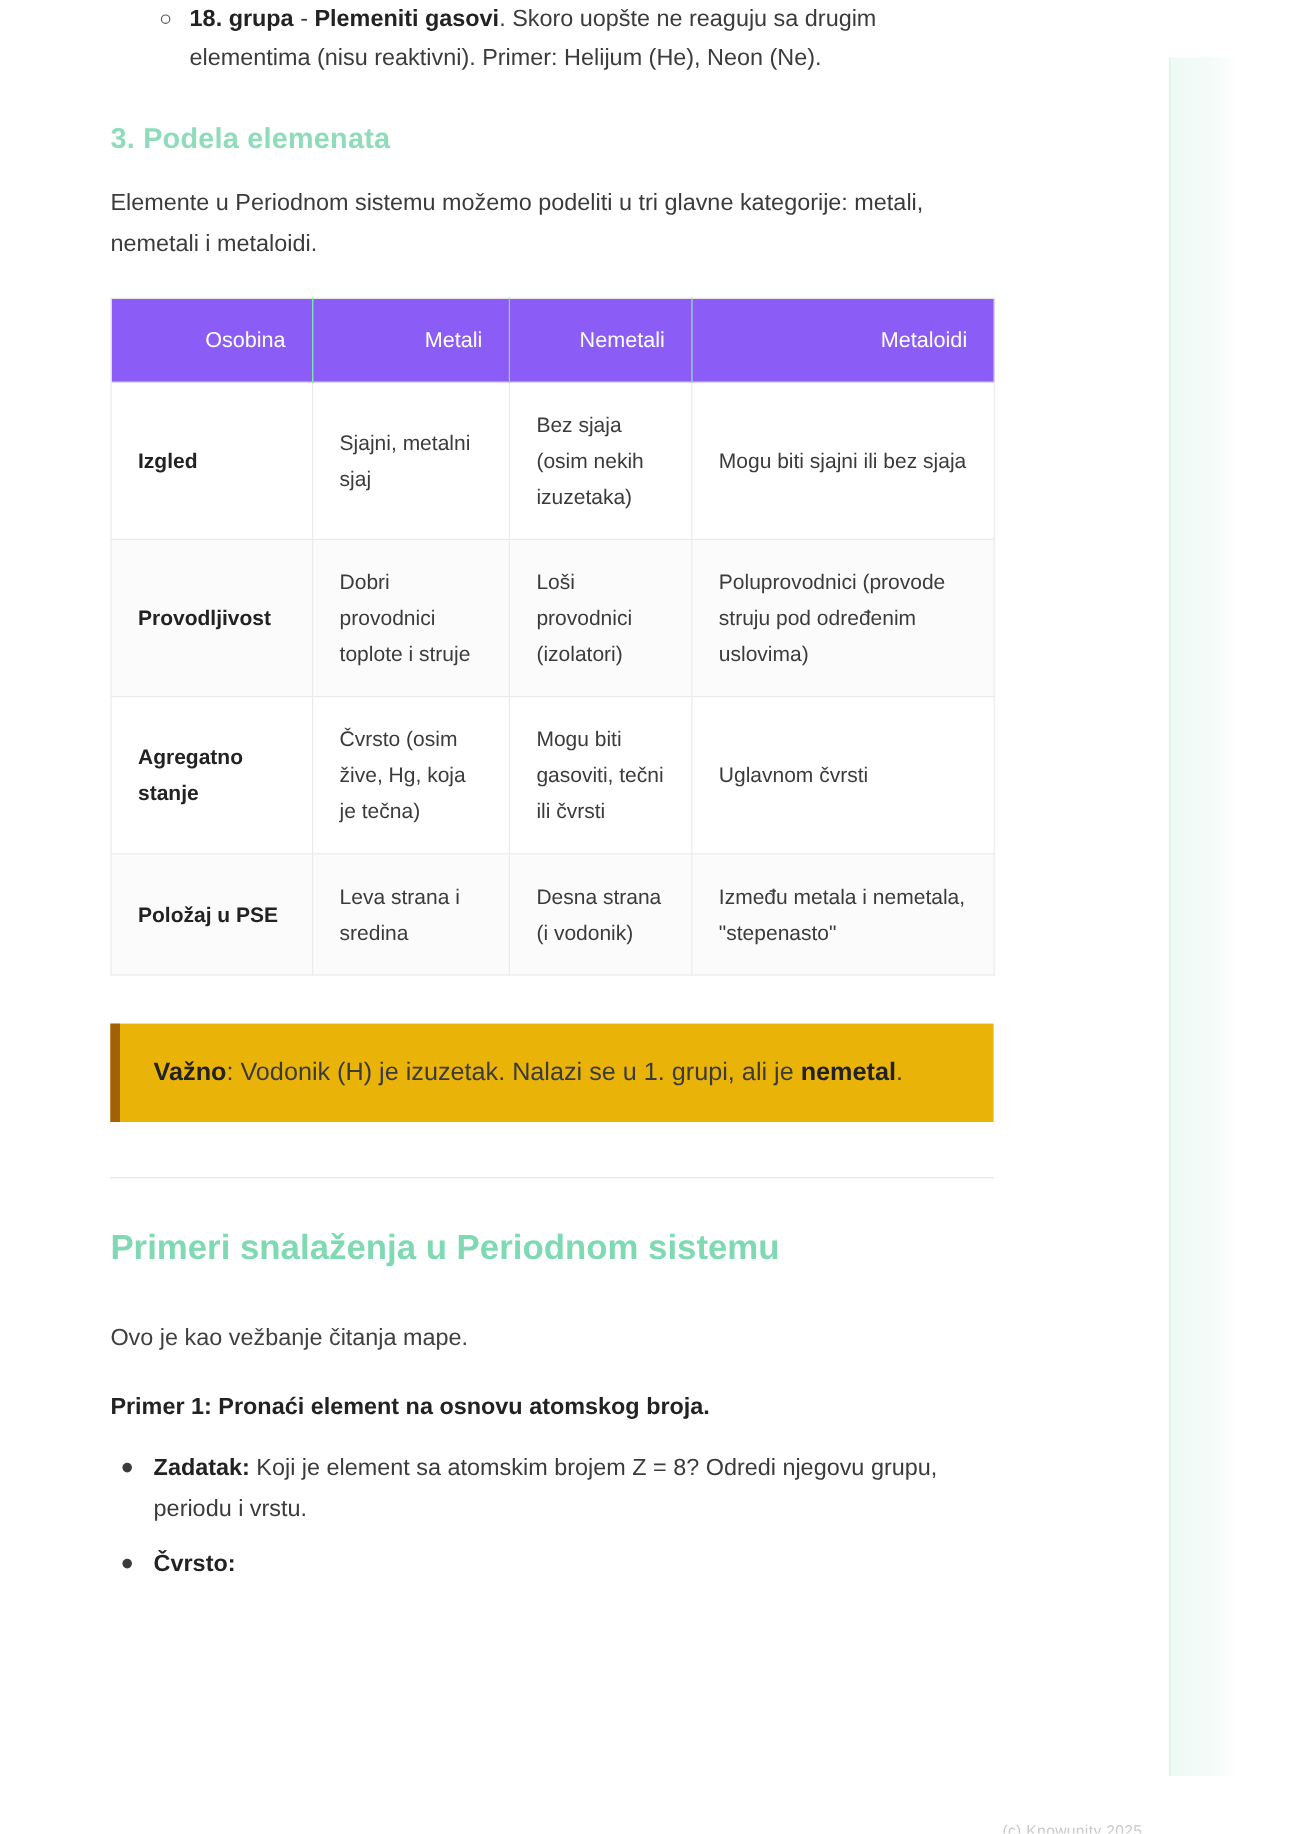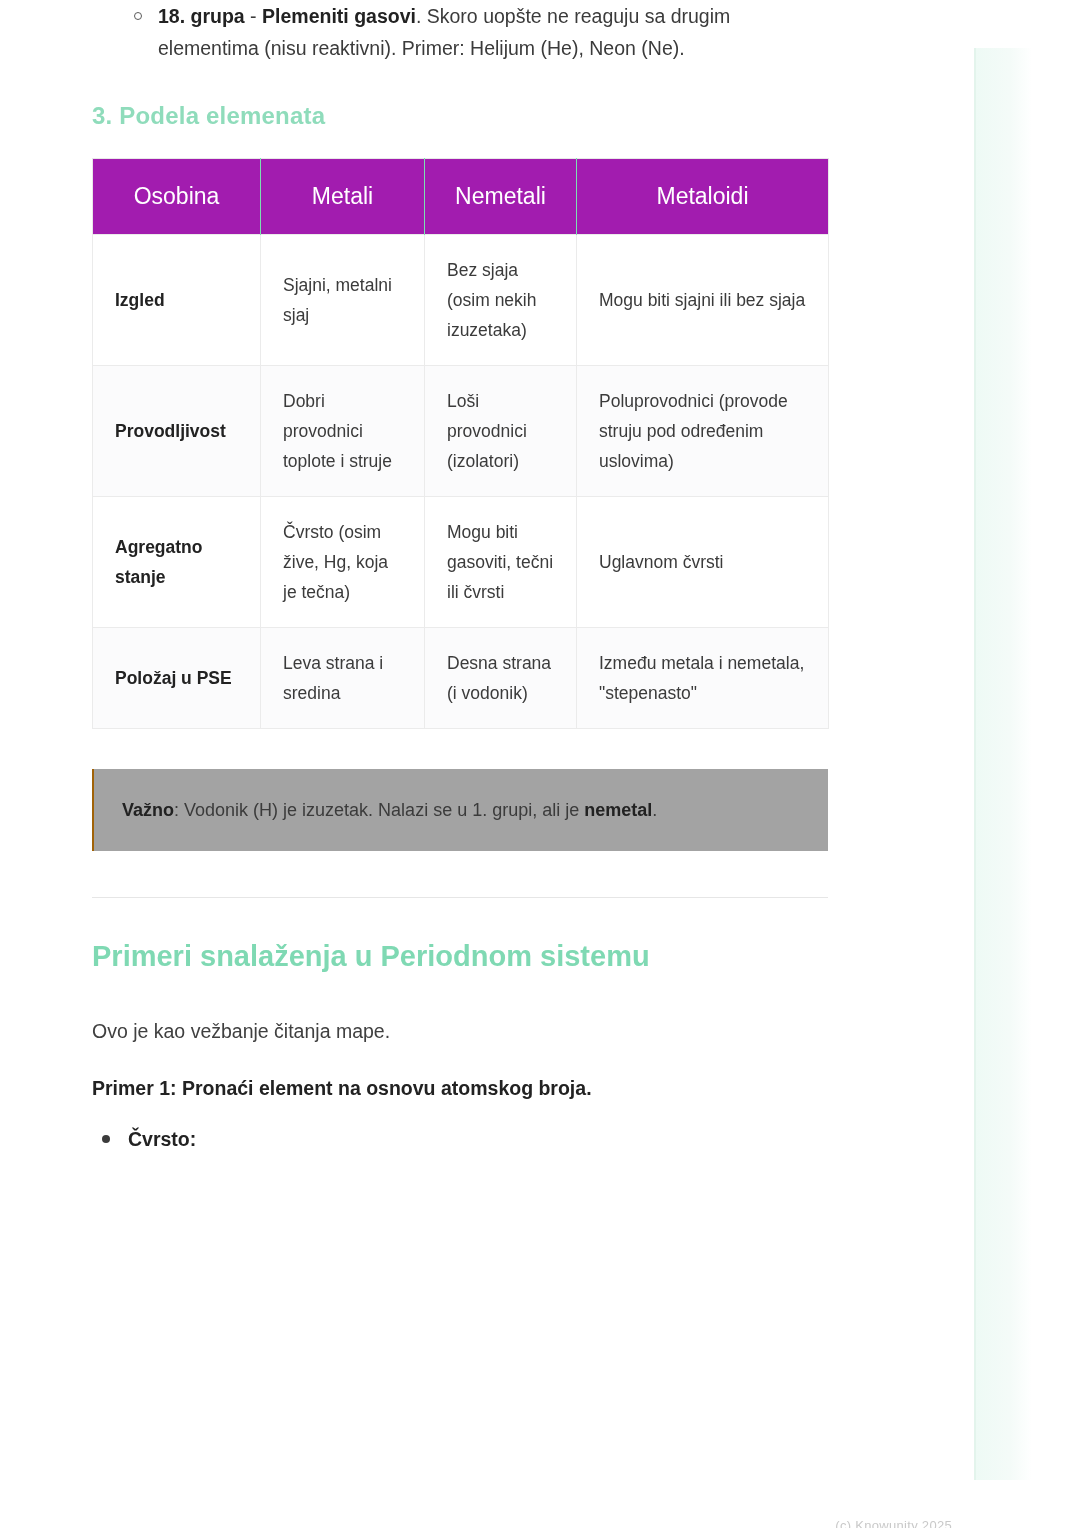--- a/index.html
+++ b/index.html
@@ -85,25 +85,25 @@
   }
 
   table.cmp {
     border-collapse: collapse;
     width: 736px;
     margin-top: 28px;
     table-layout: fixed;
     border: 1px solid #e8e8e8;
   }
   table.cmp thead th {
-    background: #a21caf;
+    background: #8b5cf6;
     color: #ffffff;
-    font-size: 23px;
+    font-size: 18px;
     font-weight: normal;
-    text-align: center;
+    text-align: right;
     padding: 24px 22px;
     border-right: 1px solid #7ce0b2;
   }
   table.cmp thead th:last-child { border-right: none; }
   table.cmp td {
     border: 1px solid #ebebeb;
     padding: 20px 22px;
     font-size: 17.5px;
     line-height: 30px;
     color: #3b3b3b;
@@ -116,24 +116,24 @@
   table.cmp tbody tr:nth-child(even) td {
     background: #fbfbfc;
   }
   col.c1 { width: 168px; }
   col.c2 { width: 164px; }
   col.c3 { width: 152px; }
   col.c4 { width: 252px; }
 
   .callout {
     margin-top: 40px;
-    background: #a3a3a3;
-    border-left: 2px solid #a16207;
+    background: #eab308;
+    border-left: 8px solid #a16207;
     padding: 26px 28px;
-    font-size: 18px;
+    font-size: 21px;
     line-height: 30px;
     color: #3b3b3b;
   }
   .divider {
     margin-top: 46px;
     border-top: 1px solid #e6e6e6;
     width: 736px;
   }
   h1.big-heading {
     font-size: 29px;
@@ -196,20 +196,21 @@
 
     <ul class="top-list">
       <li>
         <span class="hollow-bullet"></span>
         <span class="b">18. grupa</span><span> - </span><span class="b">Plemeniti gasovi</span><span>. Skoro uopšte ne reaguju sa drugim elementima (nisu reaktivni). Primer: Helijum (He), Neon (Ne).</span>
       </li>
     </ul>
 
     <h2 class="section-heading">3. Podela elemenata</h2>
 
+    <p class="para">Elemente u Periodnom sistemu možemo podeliti u tri glavne kategorije: metali, nemetali i metaloidi.</p>
 
     <table class="cmp">
       <colgroup>
           <col class="c1">
           <col class="c2">
           <col class="c3">
           <col class="c4">
         </colgroup>
       <thead>
         <tr>
@@ -255,20 +256,24 @@
 
     <h1 class="big-heading">Primeri snalaženja u Periodnom sistemu</h1>
 
     <p class="sub-para">Ovo je kao vežbanje čitanja mape.</p>
 
     <p class="strong-line">Primer 1: Pronaći element na osnovu atomskog broja.</p>
 
     <ul class="task-list">
       <li>
         <span class="dot"></span>
+        <span class="b">Zadatak:</span><span> Koji je element sa atomskim brojem Z = 8? Odredi njegovu grupu, periodu i vrstu.</span>
+      </li>
+      <li>
+        <span class="dot"></span>
         <span class="b">Čvrsto:</span><span></span>
       </li>
     </ul>
 
   </div>
 
   <div class="footer-credit">(c) Knowunity 2025</div>
 
 </div>
 

